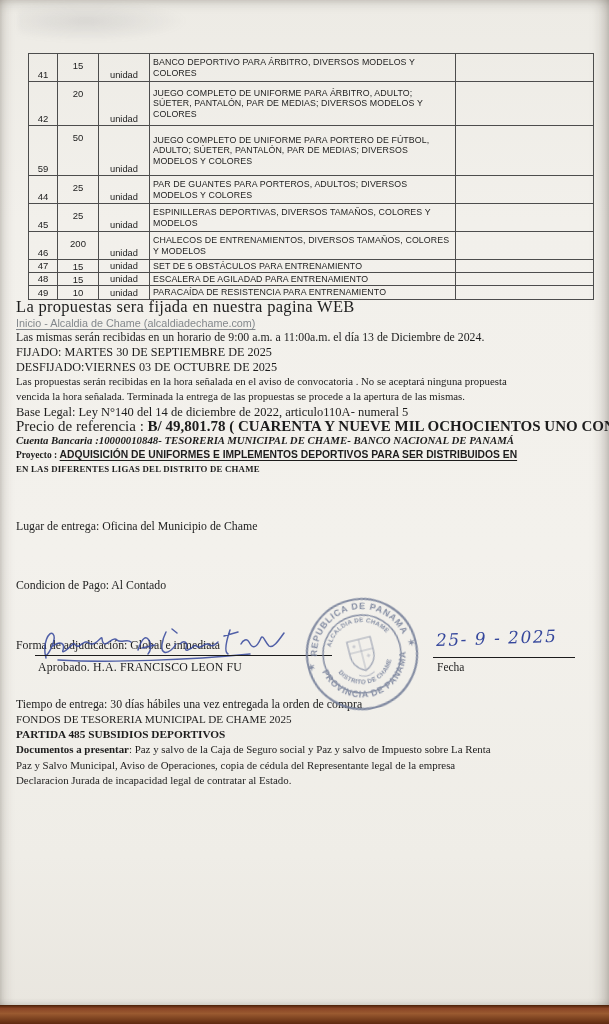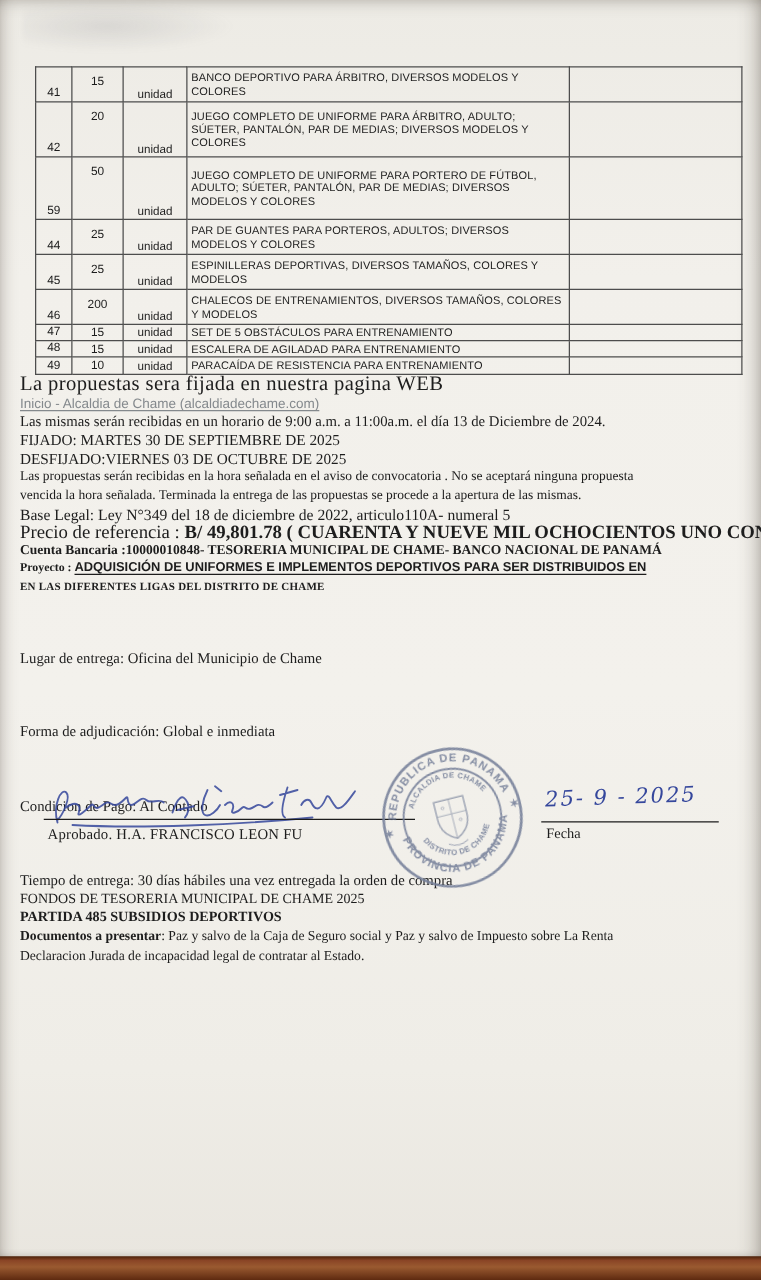--- a/index.html
+++ b/index.html
@@ -34,21 +34,21 @@
   .textcol > div{white-space:nowrap;}
   .h-web{font-size:16.5px;line-height:19px;letter-spacing:.3px;}
   .t-link{font-family:"Liberation Sans",sans-serif;font-size:10.8px;line-height:14px;
         color:#84898d;text-decoration:underline;text-underline-offset:2px;}
   .t-reception{font-size:11.8px;line-height:15px;}
   .t-fix{font-size:12.2px;line-height:14.5px;}
   .t-aviso{font-size:10.8px;line-height:14.8px;}
   .t-base{font-size:12.5px;line-height:16px;}
   .t-precio{font-size:15px;line-height:13px;}
   .t-precio .val{font-weight:bold;}
-  .t-cuenta{font-size:10.8px;line-height:14.5px;font-weight:bold;}
+  .t-cuenta{font-size:10.8px;line-height:14.5px;font-weight:bold;font-style:italic;}
   .t-proyecto{font-size:9.5px;line-height:15px;font-weight:bold;}
   .t-proyecto .val{font-family:"Liberation Sans",sans-serif;font-size:10.3px;
         text-decoration:underline;text-underline-offset:2px;}
   .t-proy2{font-size:8.8px;line-height:12px;font-weight:bold;letter-spacing:.2px;}
   .t-std{font-size:11.8px;line-height:15.2px;margin-top:44px;}
   .t-fondos{font-size:11.2px;line-height:15px;}
   .t-partida{font-size:11.3px;line-height:15px;font-weight:bold;}
   .t-docs{font-size:10.9px;line-height:15.6px;}
   .t-docs .lbl{font-weight:bold;}
 
@@ -140,32 +140,33 @@
     </table>
 
     <div class="textcol">
       <div class="h-web">La propuestas sera  fijada en   nuestra pagina WEB</div>
       <div class="t-link">Inicio - Alcaldia de Chame (alcaldiadechame.com)</div>
       <div class="t-reception">Las mismas serán recibidas en un horario de 9:00 a.m. a 11:00a.m. el día 13 de Diciembre  de 2024.</div>
       <div class="t-fix">FIJADO: MARTES 30 DE SEPTIEMBRE DE 2025</div>
       <div class="t-fix">DESFIJADO:VIERNES 03 DE OCTUBRE DE 2025</div>
       <div class="t-aviso">Las propuestas  serán recibidas  en la hora señalada en el aviso de convocatoria . No se aceptará ninguna propuesta</div>
       <div class="t-aviso">vencida la hora señalada. Terminada la entrega de las propuestas se procede a la apertura de las mismas.</div>
-      <div class="t-base">Base Legal: Ley N°349 del 18 de diciembre de 2022, articulo110A- numeral 5</div>
+      <div class="t-base">Base Legal: Ley N°140 del 14 de diciembre de 2022, articulo110A- numeral 5</div>
       <div class="t-precio"><span>Precio de referencia : </span><span class="val">B/ 49,801.78 (  CUARENTA Y NUEVE MIL  OCHOCIENTOS  UNO CON 78/100)</span></div>
       <div class="t-cuenta">Cuenta Bancaria :10000010848- TESORERIA MUNICIPAL DE CHAME- BANCO NACIONAL DE PANAMÁ</div>
       <div class="t-proyecto"><span>Proyecto : </span><span class="val">ADQUISICIÓN DE UNIFORMES E IMPLEMENTOS DEPORTIVOS PARA SER DISTRIBUIDOS EN</span></div>
       <div class="t-proy2">EN LAS DIFERENTES LIGAS DEL DISTRITO DE CHAME</div>
       <div class="t-std">Lugar de entrega:  Oficina del Municipio de Chame</div>
+      <div class="t-std">Condicion de Pago: Al Contado</div>
       <div class="t-std">Forma de adjudicación: Global e inmediata</div>
-      <div class="t-std">Condicion de Pago: Al Contado</div>
       <div class="t-std">Tiempo de entrega: 30 días hábiles una vez entregada la orden de compra</div>
       <div class="t-fondos">FONDOS  DE TESORERIA MUNICIPAL DE CHAME  2025</div>
       <div class="t-partida">PARTIDA 485 SUBSIDIOS DEPORTIVOS</div>
       <div class="t-docs"><span class="lbl">Documentos a presentar</span><span>: Paz y salvo de la Caja de Seguro social y  Paz y salvo de Impuesto sobre La Renta</span></div>
+      <div class="t-docs">Paz y Salvo Municipal, Aviso de Operaciones, copia de cédula del Representante legal de la empresa</div>
       <div class="t-docs">Declaracion Jurada de incapacidad legal de contratar al Estado.</div>
     </div>
 
     <svg class="sig-script" width="260" height="42" viewBox="0 0 260 42">
       <g fill="none" stroke="#35479c" stroke-width="1.5" stroke-linecap="round" opacity=".85">
         <path d="M8,36 C4,22 11,8 15,12 C19,16 12,30 8,34 M15,24 C23,18 27,22 25,28 C23,33 31,26 35,22 C37,20 37,26 41,24 C45,22 47,18 51,21 C55,24 59,20 63,16 C65,14 63,22 67,22 C71,22 75,14 79,18 C83,22 89,16 93,20"></path>
         <path d="M100,28 C104,16 108,12 112,20 C114,24 112,30 110,32 M104,26 L117,23"></path>
         <path d="M128,10 C124,18 122,28 126,30 C130,32 136,26 138,22 M134,7 L139,11 M142,22 C146,18 150,20 148,26 C146,30 152,28 156,24 C158,22 158,26 162,25 C166,24 168,20 172,23 C174,25 178,22 180,20"></path>
         <path d="M192,8 C188,20 186,30 190,32 M186,14 L200,10 M203,22 C205,18 209,16 211,20 C213,24 217,30 223,16 C225,12 227,20 231,24 C235,27 241,18 246,11"></path>
         <path d="M20,38 C72,41 152,38 212,32"></path>

